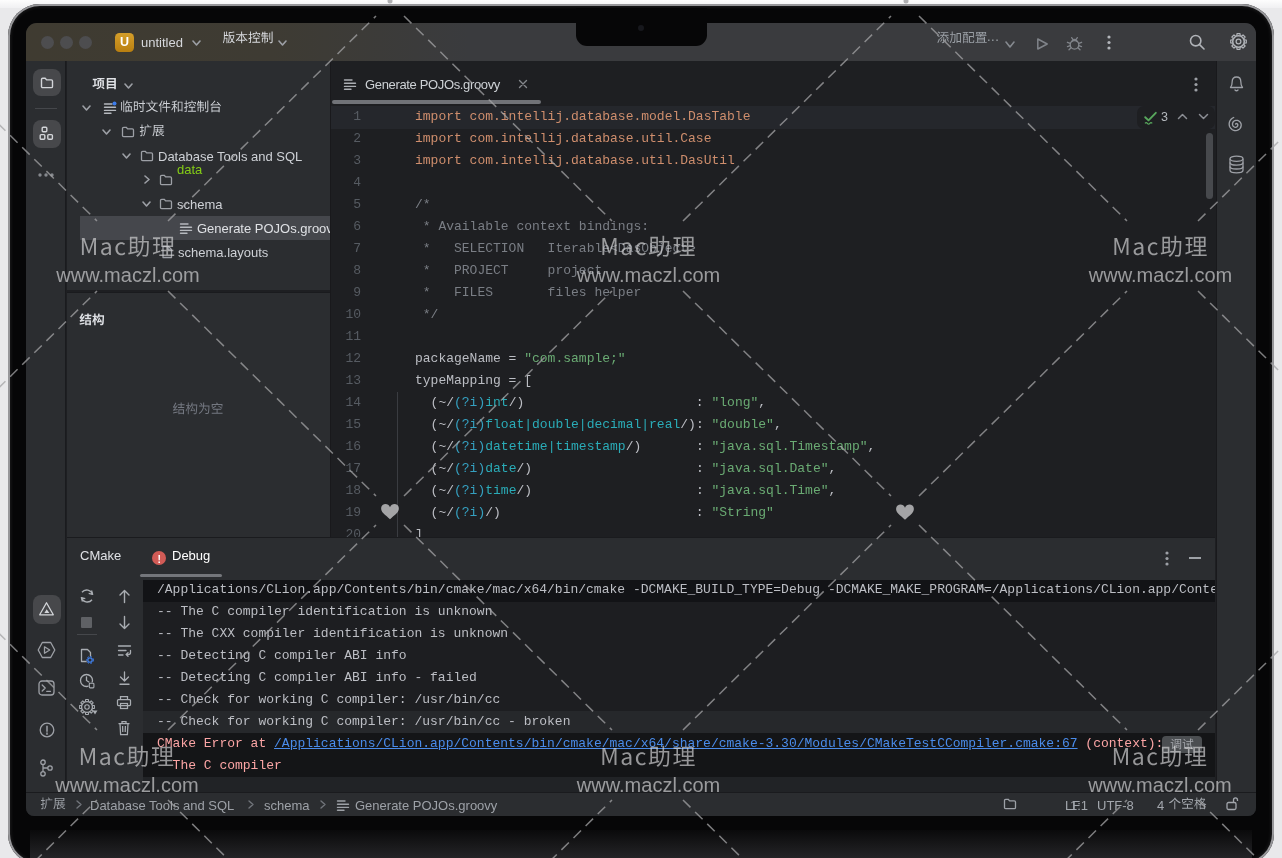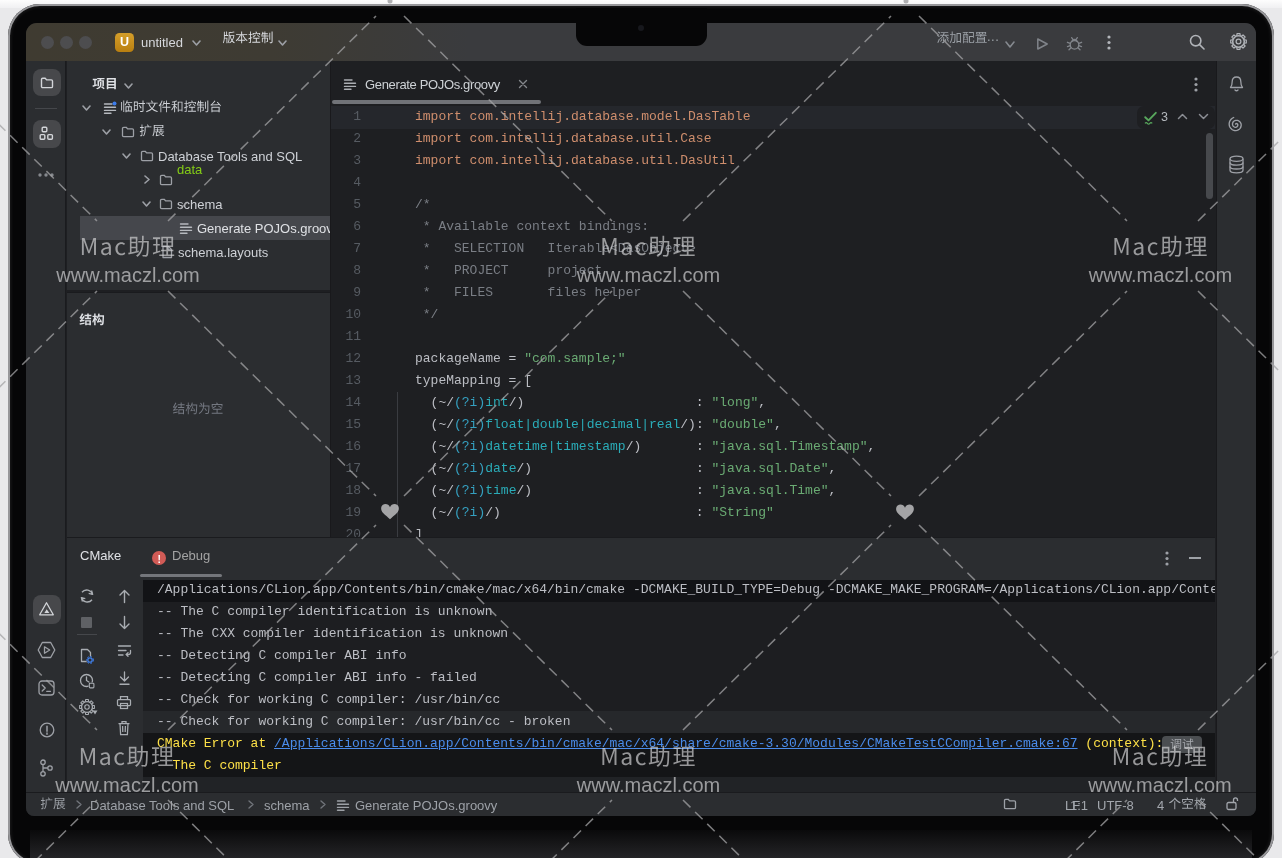--- a/index.html
+++ b/index.html
@@ -282,21 +282,21 @@
         <ellipse cx="8.5" cy="3.8" rx="6.5" ry="2.6"></ellipse>
         <path d="M2 3.8 L2 15.2 Q2 17.8 8.5 17.8 Q15 17.8 15 15.2 L15 3.8"></path>
         <path d="M2 7.6 Q2 10.2 8.5 10.2 Q15 10.2 15 7.6"></path>
         <path d="M2 11.4 Q2 14 8.5 14 Q15 14 15 11.4"></path>
       </g>
     </svg>
 <div style="position:absolute;left:41px;top:514px;width:1148px;height:255px;background:#2b2d30;border-top:1px solid #1a1b1e"></div>
 <div class="ab" style="left:54px;top:525px;font-size:13px;font-weight:normal;color:#dfe1e5">CMake</div>
 <div class="ab" style="left:126px;top:528px;width:14px;height:14px;border-radius:50%;background:#d15b56"></div>
 <div class="ab" style="left:131.5px;top:529.5px;font-size:10.5px;font-weight:bold;color:#fff">!</div>
-<div class="ab" style="left:146px;top:525px;font-size:13px;color:#a3a3a3">Debug</div>
+<div class="ab" style="left:146px;top:525px;font-size:13px;color:#ffffff">Debug</div>
 <div class="ab" style="left:114px;top:551px;width:82px;height:3px;border-radius:2px;background:#74767b"></div>
 <svg class="ic" style="left:1139px;top:528px" width="4" height="15" viewBox="0 0 4 15">
       <g fill="#9da0a6">
         <circle cx="2" cy="2" r="1.6"></circle>
         <circle cx="2" cy="7.5" r="1.6"></circle>
         <circle cx="2" cy="13" r="1.6"></circle>
       </g>
     </svg>
 <div class="ab" style="left:1163px;top:534px;width:12px;height:1.8px;background:#9ea2a7"></div>
 <div class="ab" style="left:117px;top:557px;width:1072px;height:212px;background:#1d1e21"></div>
@@ -485,14 +485,14 @@
       </g>
       <g transform="translate(905,511.5)">
         <path d="M0 -3.8 C -1.2 -7.1 -5.1 -8.1 -7.4 -5.9 C -9.6 -3.8 -9.2 -0.3 -6.9 2.0 C -4.8 4.1 -1.6 6.6 0 8.3 C 1.6 6.6 4.8 4.1 6.9 2.0 C 9.2 -0.3 9.6 -3.8 7.4 -5.9 C 5.1 -8.1 1.2 -7.1 0 -3.8 Z" fill="#c6c6c8"></path>
       </g>
       <circle cx="390" cy="1" r="2.5" fill="#9e9ea0"></circle>
       <circle cx="906" cy="1" r="2.5" fill="#9e9ea0"></circle>
     </g>
 </svg>
 <style>
 .o{color:#cf8e6d}.c{color:#7a7e85}.w{color:#bcbec4}.g{color:#6aab73}
-.cy{color:#2aacb8}.qi{color:#35a0c0}.r{color:#fde047}
+.cy{color:#2aacb8}.qi{color:#35a0c0}.r{color:#fca5a5}
 .lk{color:#4a8ceb;text-decoration:underline}
 </style>
 </body></html>

